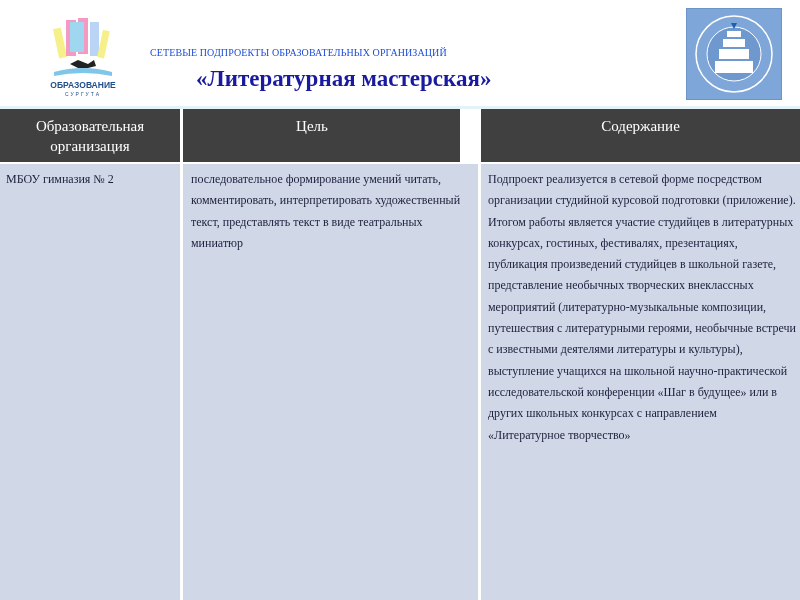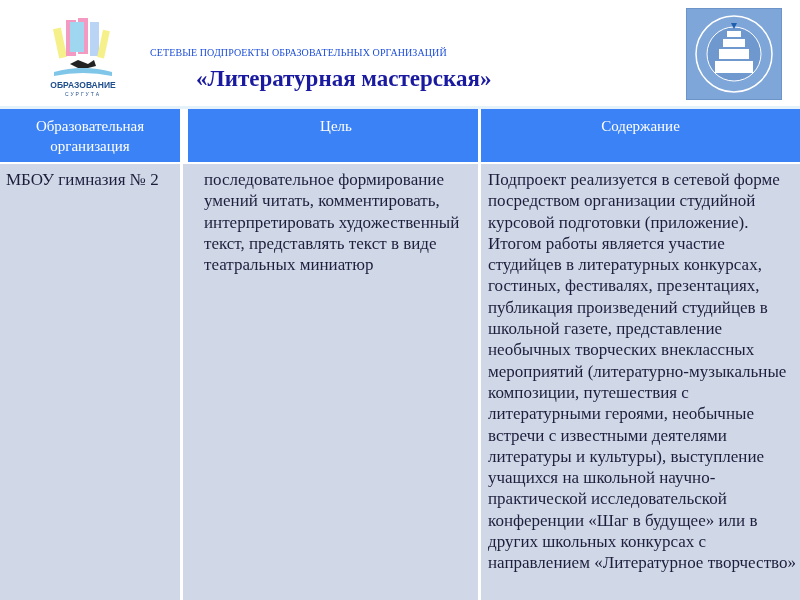--- a/index.html
+++ b/index.html
@@ -1,22 +1,22 @@
 <!DOCTYPE html>
 <html><head>
 <meta charset="utf-8">
 <style>
   html, body { margin: 0; padding: 0; }
   body { width: 800px; height: 600px; background: #ffffff; position: relative; overflow: hidden; font-family: "Liberation Serif", "DejaVu Serif", serif; }
   .logo-left { position: absolute; left: 48px; top: 14px; width: 70px; height: 84px; text-align: right; }
   .logo-right { position: absolute; left: 686px; top: 8px; width: 94px; height: 90px; background: #7ea6d8; border: 1px solid #6c94c8; }
   .subtitle { position: absolute; left: 150px; top: 47px; width: 500px; font-size: 10px; color: #1d4ed8; letter-spacing: 0.1px; }
   .title { position: absolute; left: 196px; top: 66px; font-size: 23px; font-weight: bold; color: #1a1aa0; }
-  .hdr { position: absolute; top: 109px; height: 53px; background: #3b82f6; color: #ffffff; font-size: 15px; text-align: center; line-height: 20px; box-sizing: border-box; padding-top: 7px; }
-  .cell { position: absolute; top: 164px; height: 436px; background: #d0d8e8; color: #1e1e3c; font-size: 17px; line-height: 21.3px; box-sizing: border-box; padding: 5px 6px; }
+  .hdr { position: absolute; top: 109px; height: 53px; background: #404040; color: #ffffff; font-size: 15px; text-align: center; line-height: 20px; box-sizing: border-box; padding-top: 7px; }
+  .cell { position: absolute; top: 164px; height: 436px; background: #d0d8e8; color: #1e1e3c; font-size: 12px; line-height: 21.3px; box-sizing: border-box; padding: 5px 6px; }
   .sep-v { position: absolute; top: 109px; width: 3px; height: 491px; background: #ffffff; }
   .sep-h { position: absolute; left: 0; top: 162px; width: 800px; height: 2px; background: #ffffff; }
   .topline { position: absolute; left: 0; top: 106px; width: 800px; height: 3px; background: #e6f2fa; }
 </style>
 </head>
 <body>
 
 <div class="logo-left">
   <svg width="70" height="84" viewBox="0 0 70 84">
     <rect x="8" y="14" width="8" height="30" fill="#f6f08a" transform="rotate(-12 12 29)"></rect>
@@ -43,22 +43,22 @@
     <rect x="36" y="30" width="22" height="8" fill="#ffffff"></rect>
     <rect x="32" y="40" width="30" height="10" fill="#ffffff"></rect>
     <rect x="28" y="52" width="38" height="12" fill="#ffffff"></rect>
     <path d="M44 14 L50 14 L47 20 Z" fill="#1f5fae"></path>
   </svg>
 </div>
 
 <div class="topline"></div>
 
 <div class="hdr" style="left:0;width:180px;">Образовательная организация</div>
-<div class="hdr" style="left:188px;width:296px;">Цель</div>
+<div class="hdr" style="left:164px;width:296px;">Цель</div>
 <div class="hdr" style="left:481px;width:319px;text-align:center;">Содержание</div>
 
 <div class="sep-h"></div>
 <div class="sep-v" style="left:180px;"></div>
 <div class="sep-v" style="left:478px;"></div>
 
 <div class="cell" style="left:0;width:180px;">МБОУ гимназия № 2</div>
-<div class="cell" style="left:183px;width:295px;padding-left:21px;">последовательное формирование умений читать, комментировать, интерпретировать художественный текст, представлять текст в виде театральных миниатюр</div>
+<div class="cell" style="left:183px;width:295px;padding-left:8px;">последовательное формирование умений читать, комментировать, интерпретировать художественный текст, представлять текст в виде театральных миниатюр</div>
 <div class="cell" style="left:481px;width:319px;padding-left:7px;padding-right:4px;">Подпроект реализуется в сетевой форме посредством организации студийной курсовой подготовки (приложение). Итогом работы  является участие студийцев в литературных конкурсах, гостиных, фестивалях, презентациях, публикация произведений студийцев в школьной газете, представление необычных творческих внеклассных мероприятий (литературно-музыкальные композиции, путешествия с литературными героями, необычные встречи с известными деятелями литературы и культуры), выступление учащихся на школьной научно-практической исследовательской конференции «Шаг в будущее» или в других школьных конкурсах с направлением «Литературное творчество»</div>
 
 </body></html>

